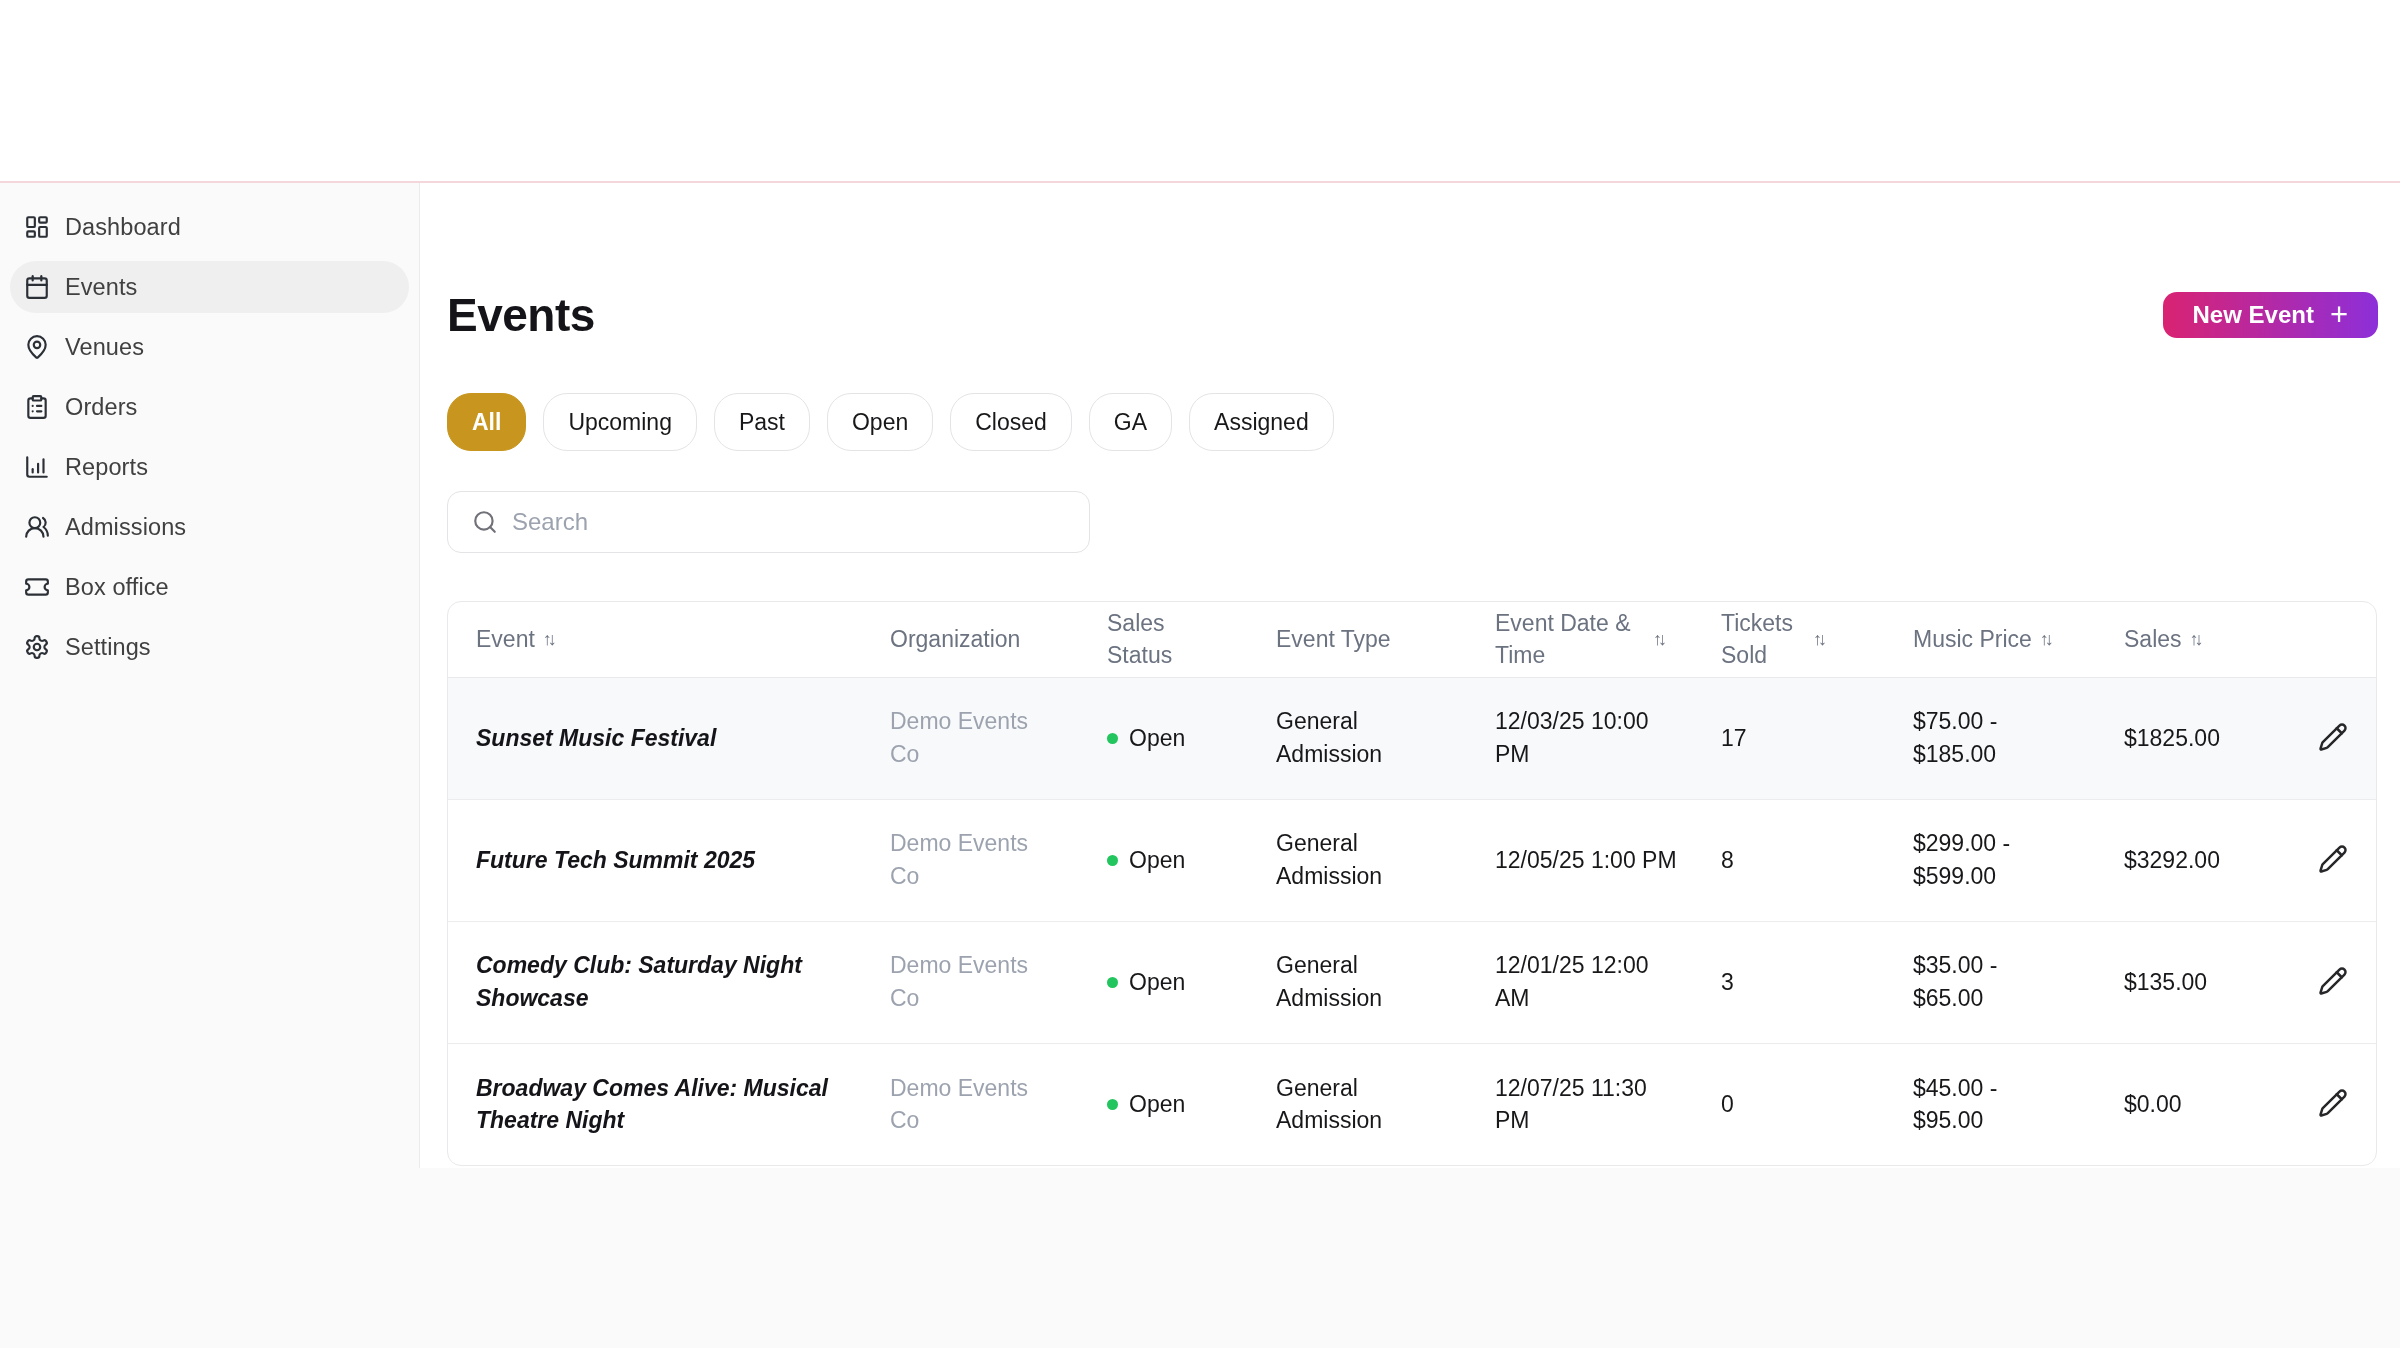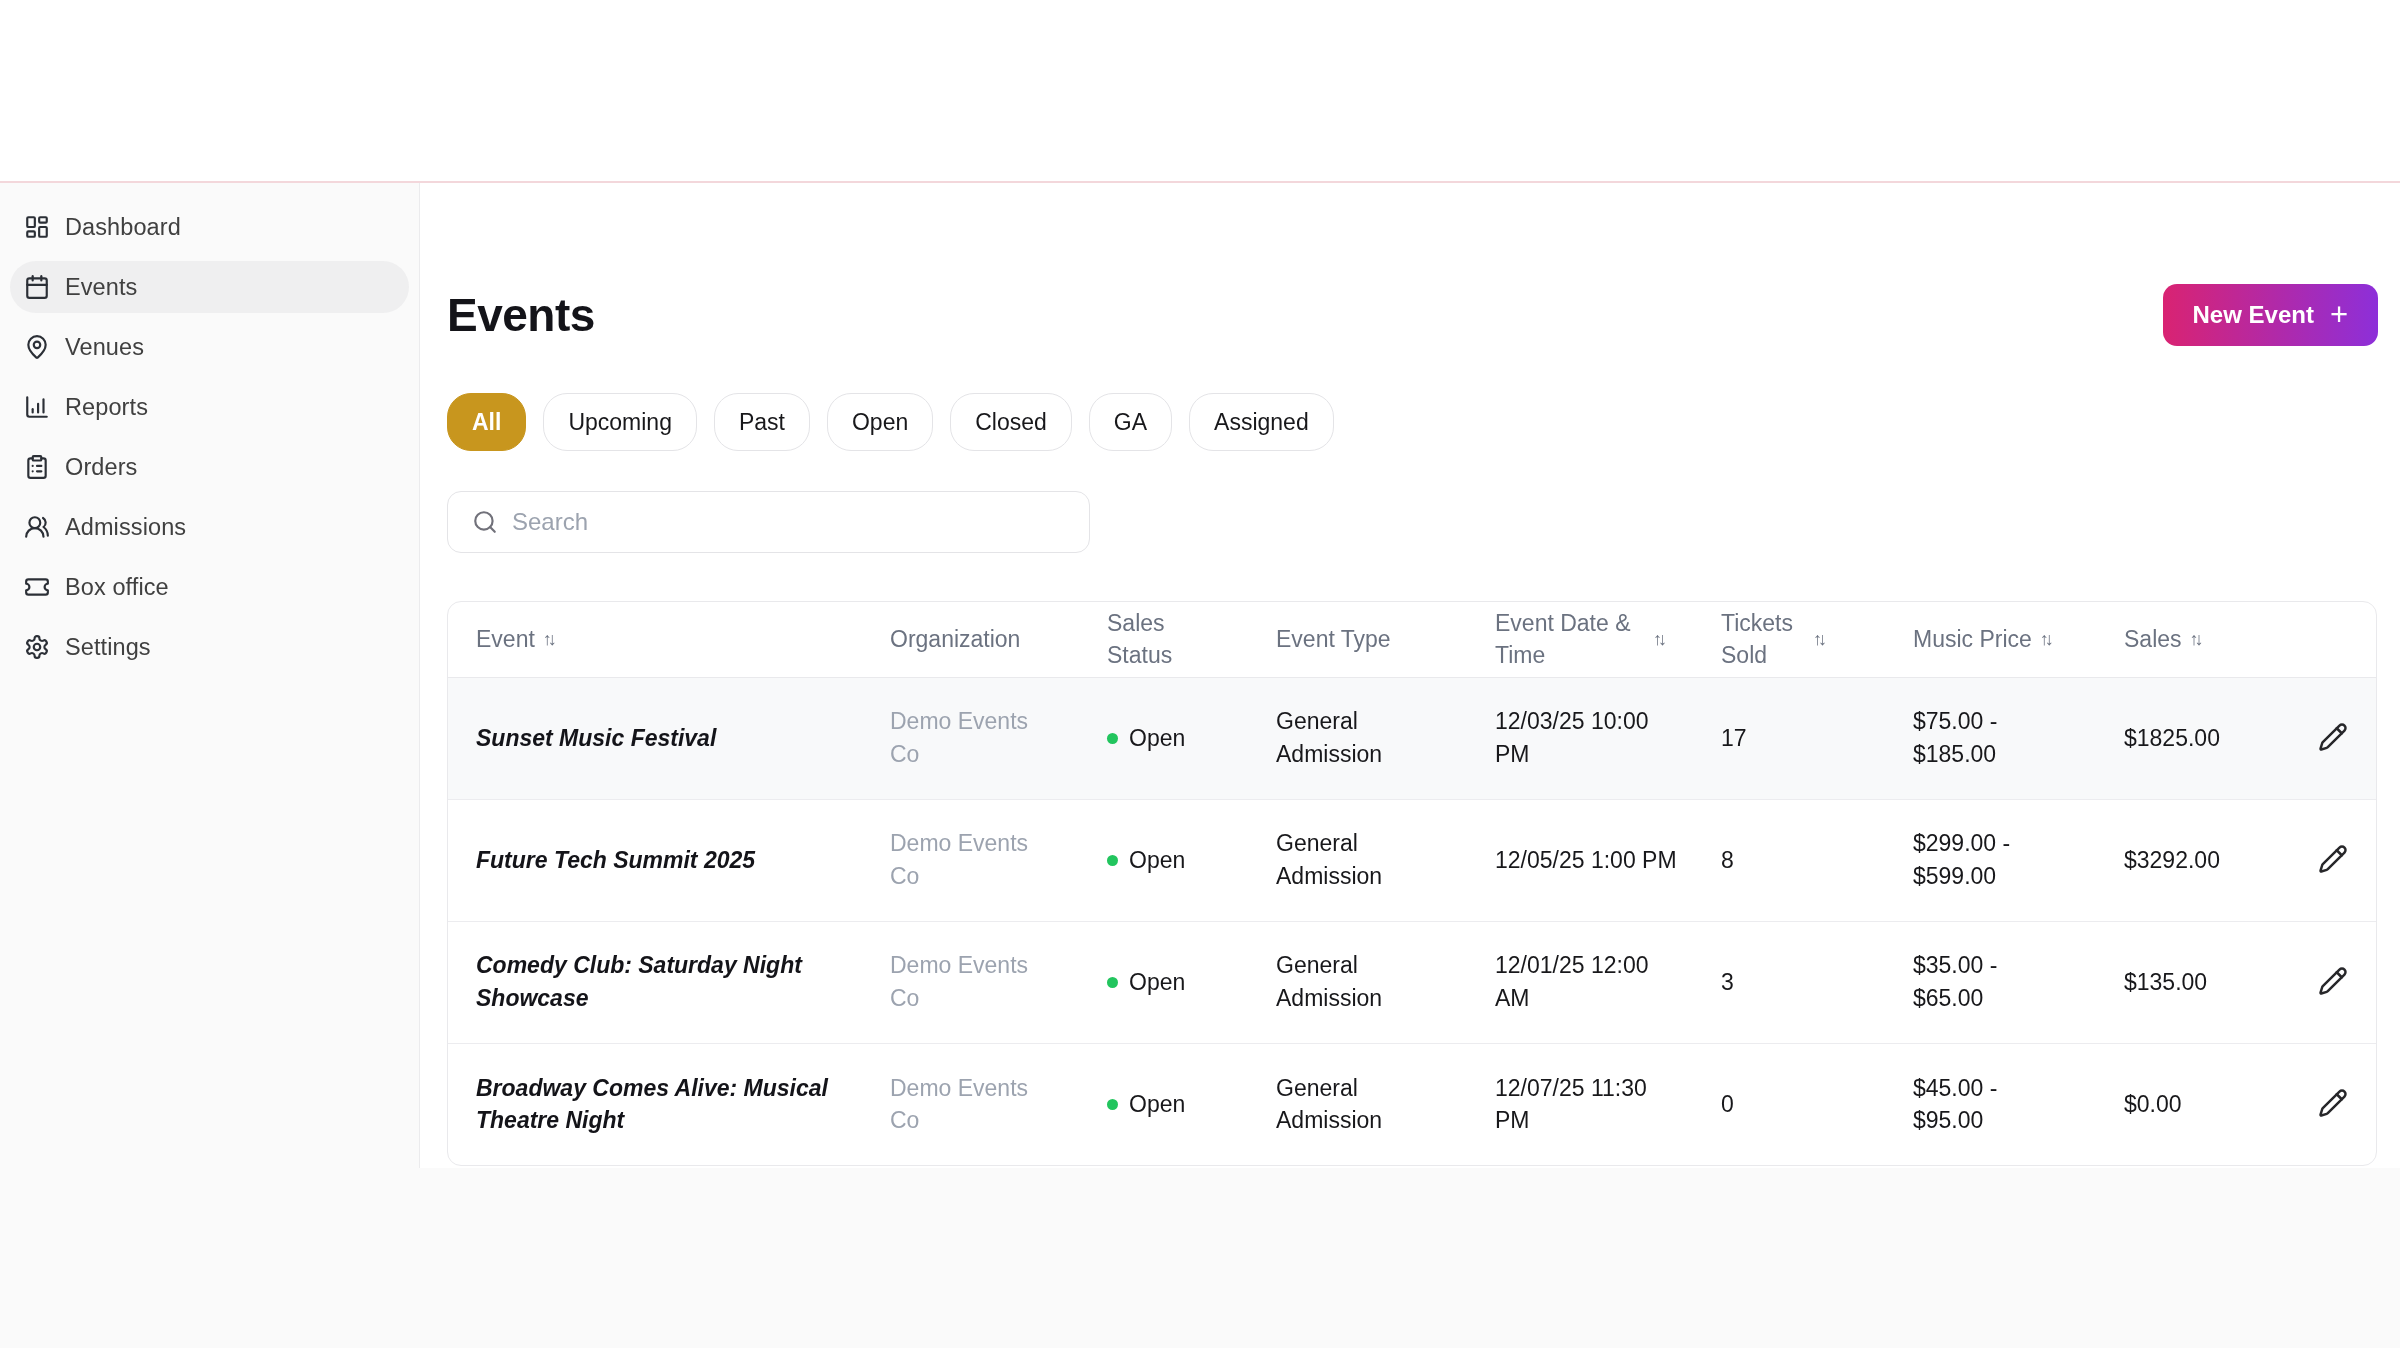--- a/index.html
+++ b/index.html
@@ -77,21 +77,21 @@
     height:62px;
   }
   .page-title{
     font-size:46px;
     font-weight:800;
     letter-spacing:-.5px;
     color:#141419;
   }
   .new-event-btn{
     display:inline-flex;align-items:center;justify-content:center;
-    height:62px;
+    height:46px;
     padding:0 30px;
     border:none;
     border-radius:14px;
     background:linear-gradient(90deg,var(--accent-pink),var(--accent-purple));
     color:#fff;
     font-family:inherit;
     font-size:24px;
     font-weight:600;
     cursor:pointer;
   }
@@ -241,40 +241,40 @@
         <svg viewBox="0 0 24 24" fill="none" stroke="currentColor" stroke-width="2" stroke-linecap="round" stroke-linejoin="round">
             <path d="M20 10c0 4.993-5.539 10.193-7.399 11.799a1 1 0 0 1-1.202 0C9.539 20.193 4 14.993 4 10a8 8 0 0 1 16 0"></path>
             <circle cx="12" cy="10" r="3"></circle>
           </svg>
       </span>
       <span class="side-label">Venues</span>
     </a>
     <a class="side-item">
       <span class="side-icon">
         <svg viewBox="0 0 24 24" fill="none" stroke="currentColor" stroke-width="2" stroke-linecap="round" stroke-linejoin="round">
-            <path d="M3 3v16a2 2 0 0 0 2 2h16"></path>
-            <path d="M8 17v-3"></path>
-            <path d="M13 17V9"></path>
-            <path d="M18 17V5"></path>
-          </svg>
-      </span>
-      <span class="side-label">Reports</span>
-    </a>
-    <a class="side-item">
-      <span class="side-icon">
-        <svg viewBox="0 0 24 24" fill="none" stroke="currentColor" stroke-width="2" stroke-linecap="round" stroke-linejoin="round">
             <rect width="8" height="4" x="8" y="2" rx="1" ry="1"></rect>
             <path d="M16 4h2a2 2 0 0 1 2 2v14a2 2 0 0 1-2 2H6a2 2 0 0 1-2-2V6a2 2 0 0 1 2-2h2"></path>
             <path d="M12 11h4"></path>
             <path d="M12 16h4"></path>
             <path d="M8 11h.01"></path>
             <path d="M8 16h.01"></path>
           </svg>
       </span>
       <span class="side-label">Orders</span>
+    </a>
+    <a class="side-item">
+      <span class="side-icon">
+        <svg viewBox="0 0 24 24" fill="none" stroke="currentColor" stroke-width="2" stroke-linecap="round" stroke-linejoin="round">
+            <path d="M3 3v16a2 2 0 0 0 2 2h16"></path>
+            <path d="M8 17v-3"></path>
+            <path d="M13 17V9"></path>
+            <path d="M18 17V5"></path>
+          </svg>
+      </span>
+      <span class="side-label">Reports</span>
     </a>
     <a class="side-item">
       <span class="side-icon">
         <svg viewBox="0 0 24 24" fill="none" stroke="currentColor" stroke-width="2" stroke-linecap="round" stroke-linejoin="round">
             <path d="M18 21a8 8 0 0 0-16 0"></path>
             <circle cx="10" cy="8" r="5"></circle>
             <path d="M22 20c0-3.37-2-6.5-4-8a5 5 0 0 0-.45-8.3"></path>
           </svg>
       </span>
       <span class="side-label">Admissions</span>

